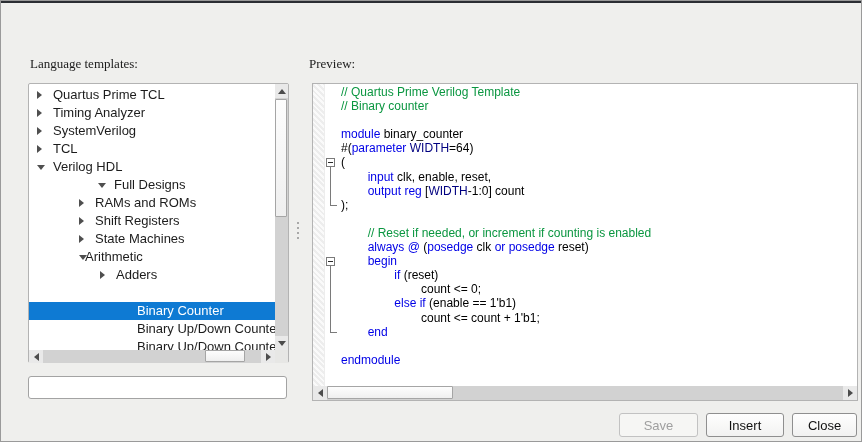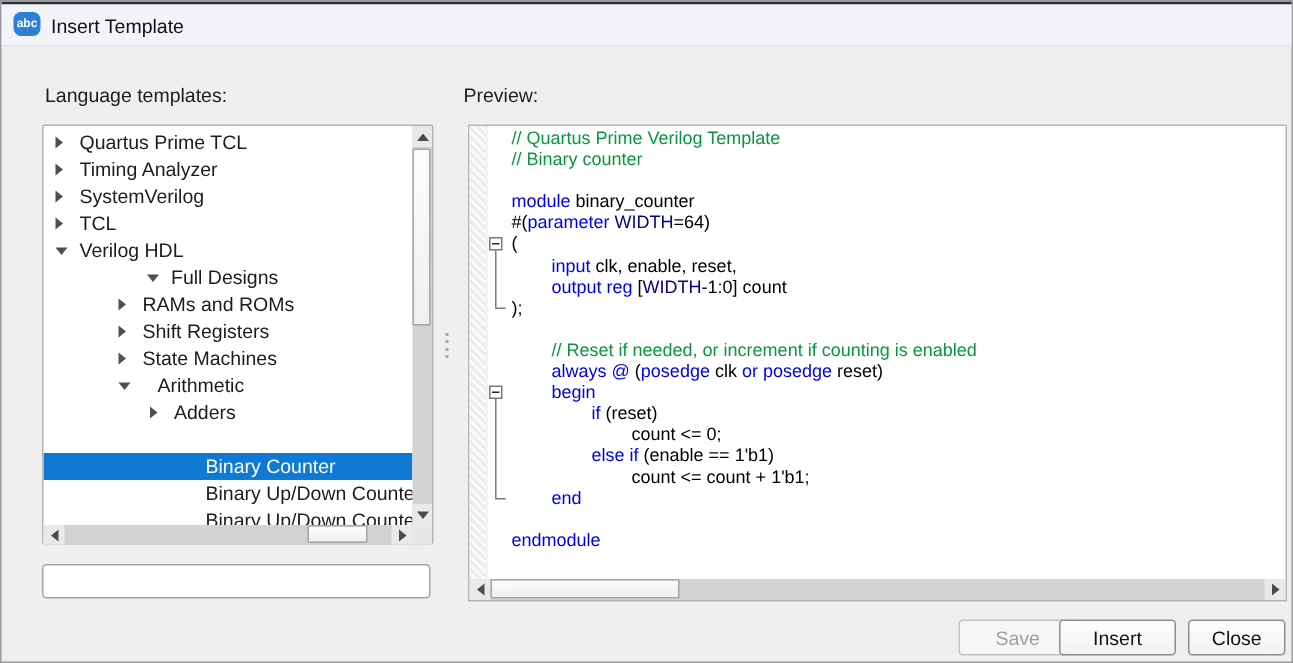--- a/index.html
+++ b/index.html
@@ -15,21 +15,21 @@
     background:#f3f4f8;border-bottom:1px solid #e4e4e7;
   }
   .app-icon{
     position:absolute;left:8px;top:5px;width:18px;height:16px;
     background:#2f7fd6;border-radius:5px;color:#fff;
     font-size:8px;font-weight:bold;text-align:center;line-height:16px;
     font-family:"Liberation Sans",sans-serif;
   }
   .title-text{position:absolute;left:33px;top:7px;font-size:13px;color:#111;}
 
-  .panel-label{position:absolute;font-size:13px;color:#1b1b1b;}
+  .panel-label{position:absolute;font-size:13px;color:#1b1b1b;font-family:Liberation Serif, serif;}
   #lbl-left{left:29px;top:55px;}
   #lbl-right{left:308px;top:55px;}
 
   
   .tree-box{
     position:absolute;left:27px;top:82px;width:261px;height:280px;
     background:#fff;border:1px solid #b3b3b3;border-radius:2px;
   }
   .tree-viewport{position:absolute;left:0;top:0;width:246px;height:266px;overflow:hidden;}
   .tree-row{position:absolute;left:0;width:246px;height:18px;}
@@ -109,34 +109,30 @@
 
   
   .btn{
     position:absolute;top:412px;height:24px;
     background:linear-gradient(#fefefe,#f2f2f1);
     border:1px solid #8f8f8f;border-radius:3px;
     font-family:"Liberation Sans",sans-serif;font-size:13px;color:#111;
     text-align:center;padding:0;cursor:default;
   }
   .btn.disabled{color:#9f9f9f;border-color:#c2c2c2;background:#f6f6f4;}
-  #btn-save{left:638px;width:79px;}
+  #btn-save{left:618px;width:79px;}
   #btn-insert{left:705px;width:78px;}
   #btn-close{left:791px;width:65px;}
 </style>
 </head>
 <body>
 
 <div class="win">
   <div class="top-strip"></div>
 
-  <div class="titlebar">
-    <div class="app-icon">abc</div>
-    <div class="title-text">Insert Template</div>
-  </div>
 
   <div class="panel-label" id="lbl-left">Language templates:</div>
   <div class="panel-label" id="lbl-right">Preview:</div>
 
   <div class="tree-box">
     <div class="tree-viewport" id="tree-body">
         <div class="tree-row" style="top: 2px;">
           <span class="twisty collapsed" style="left: 8px;"></span>
           <span class="tree-label" style="left: 24px;">Quartus Prime TCL</span>
         </div>
@@ -167,21 +163,21 @@
         <div class="tree-row" style="top: 128px;">
           <span class="twisty collapsed" style="left: 50px;"></span>
           <span class="tree-label" style="left: 66px;">Shift Registers</span>
         </div>
         <div class="tree-row" style="top: 146px;">
           <span class="twisty collapsed" style="left: 50px;"></span>
           <span class="tree-label" style="left: 66px;">State Machines</span>
         </div>
         <div class="tree-row" style="top: 164px;">
           <span class="twisty expanded" style="left: 50px;"></span>
-          <span class="tree-label" style="left: 76px; text-align: center;">Arithmetic</span>
+          <span class="tree-label" style="left: 56px; text-align: center;">Arithmetic</span>
         </div>
         <div class="tree-row" style="top: 182px;">
           <span class="twisty collapsed" style="left: 71px;"></span>
           <span class="tree-label" style="left: 87px;">Adders</span>
         </div>
         <div class="tree-row selected" style="top: 218px;">
           <span class="tree-label" style="left: 108px;">Binary Counter</span>
         </div>
         <div class="tree-row" style="top: 236px;">
           <span class="tree-label" style="left: 108px;">Binary Up/Down Counter</span>

